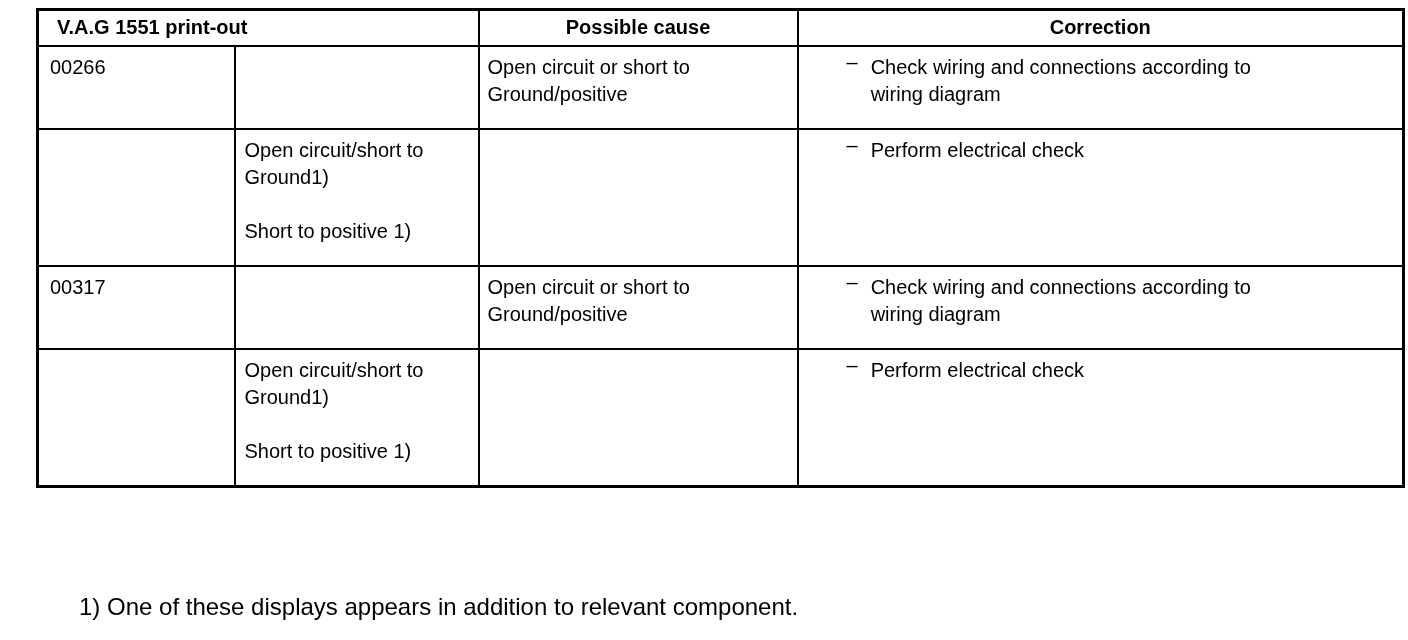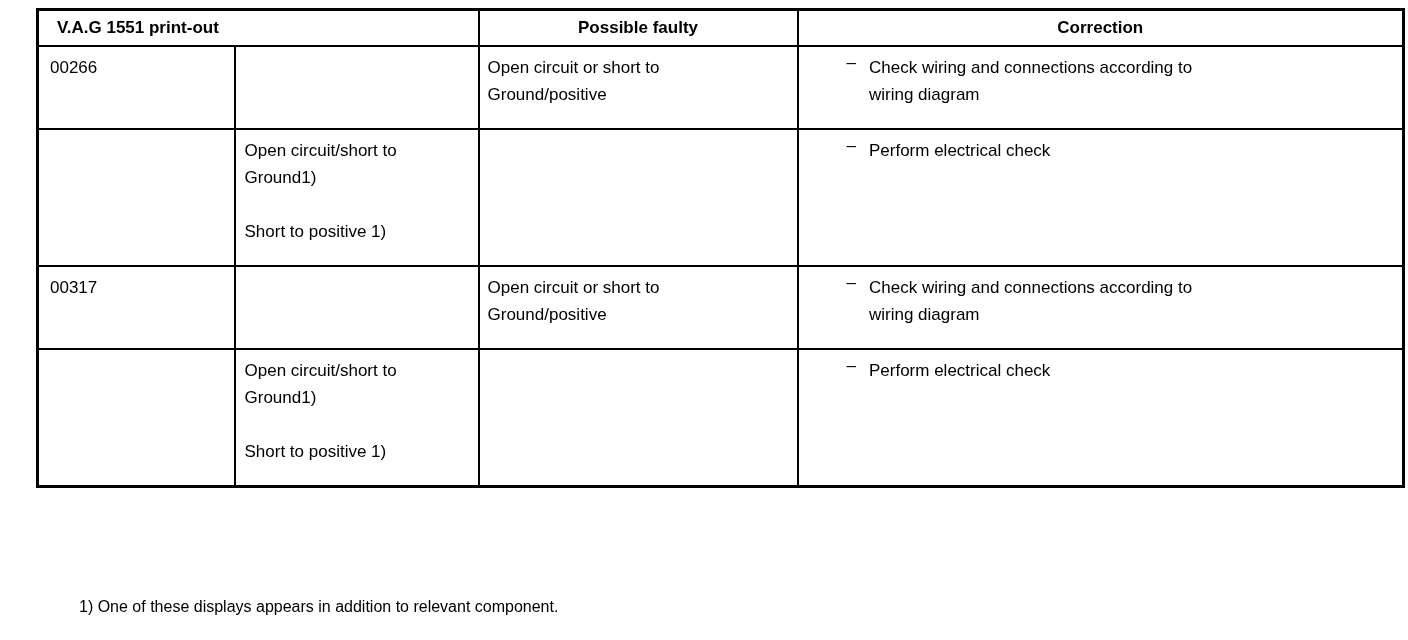--- a/index.html
+++ b/index.html
@@ -15,21 +15,21 @@
     border-collapse:collapse;
     table-layout:fixed;
     border:3px solid #000;
   }
   col.c1{width:197px;}
   col.c2{width:244px;}
   col.c3{width:319px;}
   col.c4{width:606px;}
   th,td{
     border:2px solid #000;
-    font-size:17px;
+    font-size:20px;
     line-height:27px;
     vertical-align:top;
     overflow:hidden;
   }
   th{
     font-weight:bold;
     vertical-align:middle;
     padding:0;
   }
   .h-printout{text-align:left;padding-left:18px;}
@@ -50,38 +50,38 @@
   .corr-wrap{display:flex;align-items:flex-start;}
   .dash{
     display:inline-block;
     transform:translateY(-5px);
     margin-right:13px;
     flex:0 0 auto;
   }
   .footnote{
     position:absolute;
     left:79px;top:594px;
-    font-size:16px;line-height:26px;
+    font-size:24px;line-height:26px;
     white-space:nowrap;
   }
 </style>
 </head>
 <body>
 
 <table class="diag">
   <colgroup>
     <col class="c1">
       <col class="c2">
       <col class="c3">
       <col class="c4">
   </colgroup>
   <tbody>
       <tr class="rh">
     <th colspan="2" class="h-printout">V.A.G 1551 print-out</th>
-    <th class="h-center">Possible faulty</th>
+    <th class="h-center">Possible cause</th>
     <th class="h-center">Correction</th>
   </tr>
 
   <tr class="r1">
     <td class="c-code">
           <div class="celltext">00266</div>
         </td>
     <td class="c-sub">
           <div class="celltext"></div>
         </td>

